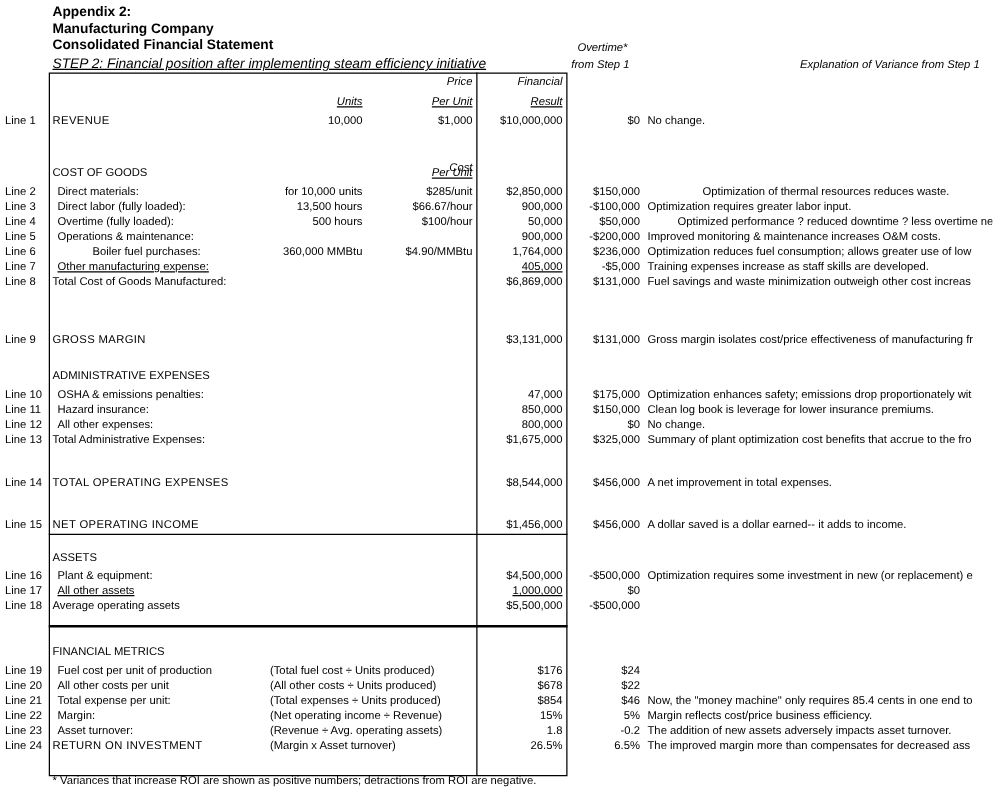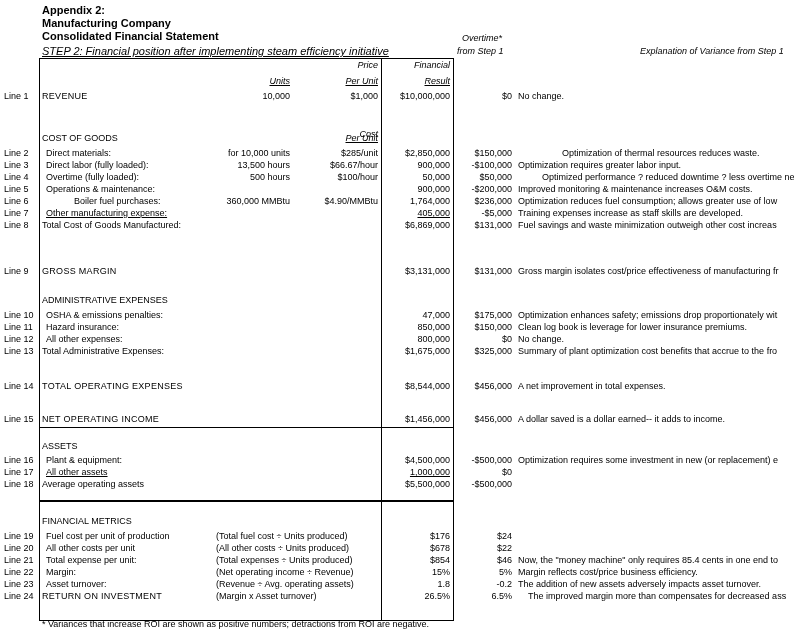--- a/index.html
+++ b/index.html
@@ -171,16 +171,16 @@
     <div class="abs " style="top:579px; left:46px;">Asset turnover:</div>
     <div class="abs " style="top:579px; left:216px;">(Revenue ÷ Avg. operating assets)</div>
     <div class="abs r" style="top:579px; left:384px; width:66px;">1.8</div>
     <div class="abs r" style="top:579px; left:455px; width:57px;">-0.2</div>
     <div class="abs " style="top:579px; left:518px;">The addition of new assets adversely impacts asset turnover.</div>
     <div class="abs " style="top:591px; left:4px;">Line 24</div>
     <div class="abs " style="top:591px; left:42px; letter-spacing:0.3px;">RETURN ON INVESTMENT</div>
     <div class="abs " style="top:591px; left:216px;">(Margin x Asset turnover)</div>
     <div class="abs r" style="top:591px; left:384px; width:66px;">26.5%</div>
     <div class="abs r" style="top:591px; left:455px; width:57px;">6.5%</div>
-    <div class="abs " style="top:591px; left:518px;margin-left:10px;">The improved margin more than compensates for decreased ass</div>
+    <div class="abs " style="top:591px; left:518px;">The improved margin more than compensates for decreased ass</div>
   </div>
 
 <div class="abs" style="top:619px; left:42px;">* Variances that increase ROI are shown as positive numbers; detractions from ROI are negative.</div>
 
 </body></html>

